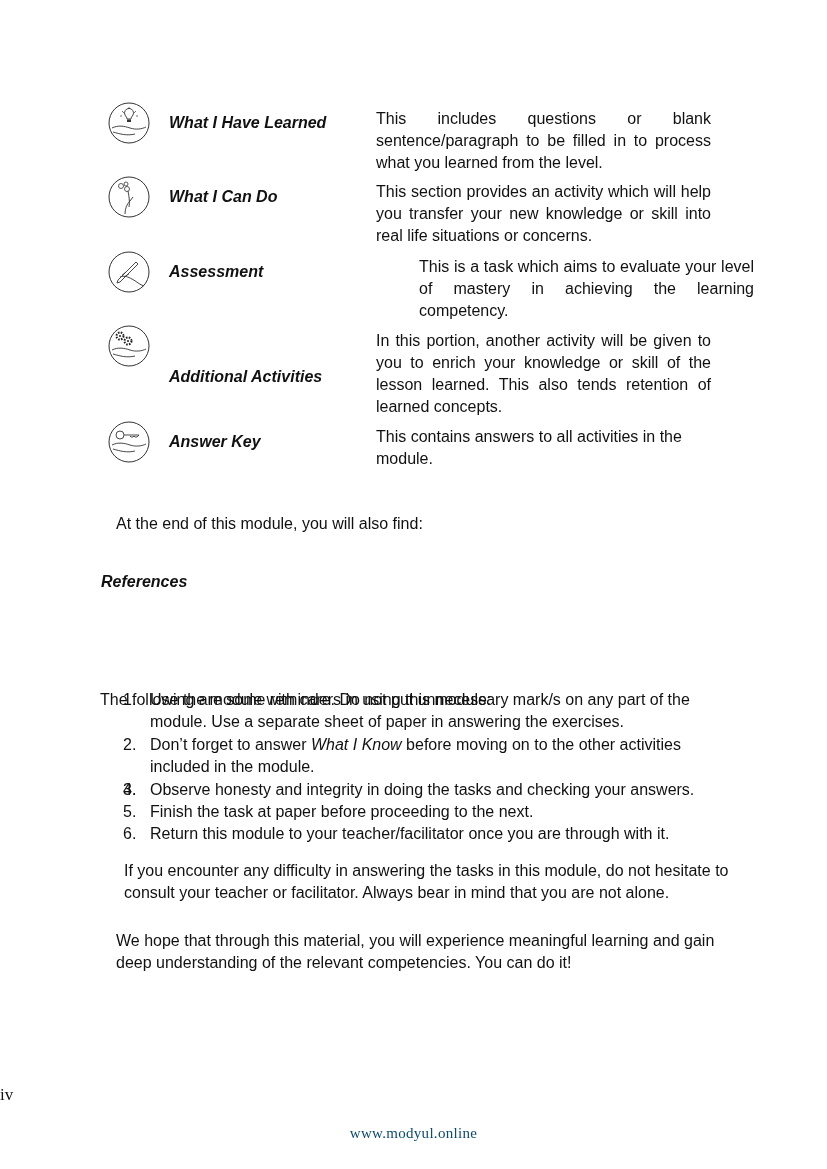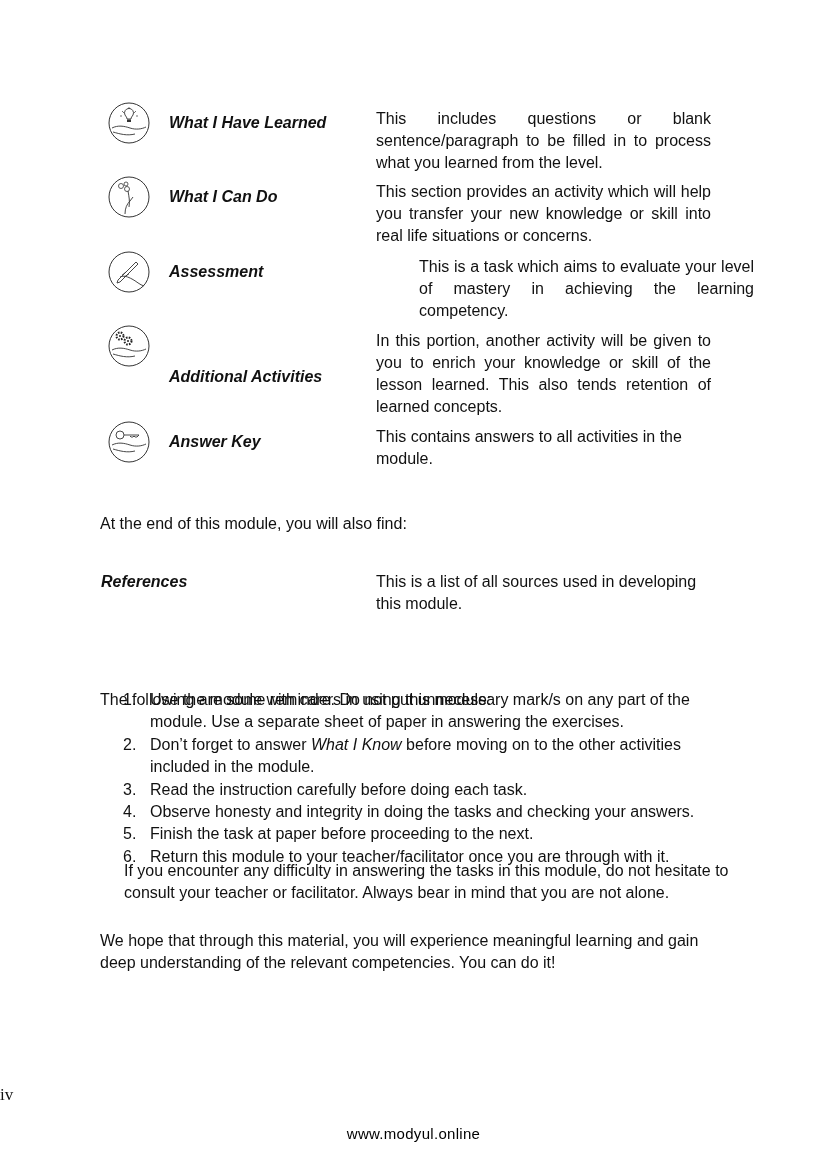--- a/index.html
+++ b/index.html
@@ -23,21 +23,21 @@
 
   .reminders { position: absolute; left: 123px; width: 605px; margin: 0; padding: 0;
                list-style: none; font-size: 16px; line-height: 22.4px; }
   .reminders li { position: relative; padding-left: 27px; }
   .reminders .num { position: absolute; left: 0; top: 0; }
   .reminders em { font-style: italic; }
 
   .page-number { position: absolute; left: 0; width: 827px; top: 1085px; text-align: left;
                  font-family: "Liberation Serif", serif; font-size: 17px; }
   .watermark { position: absolute; left: 0; width: 827px; top: 1125px; text-align: center;
-               font-family: Liberation Sans, sans-serif; font-size: 15px; color: #000000;
+               font-family: Liberation Serif, serif; font-size: 15px; color: #0c4a6e;
                letter-spacing: 0.3px; }
 </style>
 </head>
 <body>
 
 <div class="page">
 
   <div class="section-row" style="top:102px;">
     <span class="icon" style="top:0;">
       <svg viewBox="0 0 42 42">
@@ -100,53 +100,51 @@
           <circle cx="21" cy="21" r="20" fill="none" stroke="#333" stroke-width="1"></circle>
         <circle cx="12" cy="14" r="4" fill="none" stroke="#333" stroke-width="0.9"></circle>
         <path d="M16 14h15l-2 2h-2l-1-1-1 1h-2l-1-1" fill="none" stroke="#333" stroke-width="0.9"></path>
         <path d="M4 24c6-3 12-2 18 0s12 1 16-1M5 28c7 2 14 4 22 2" fill="none" stroke="#333" stroke-width="0.9"></path>
         </svg>
     </span>
     <div class="section-title" style="top:10px;">Answer Key</div>
     <div class="section-desc left" style="top:5px;">This contains answers to all activities in the module.</div>
   </div>
 
-  <div class="para" style="top:513px;">At the end of this module, you will also find:</div>
+  <div class="para" style="top:513px;margin-left:16px;">At the end of this module, you will also find:</div>
 
   <div class="ref-title" style="top:571px;">References</div>
-  <div class="ref-desc" style="top:571px;">This is a list of all sources used in developing this module.</div>
 
   <div class="para" style="top:657px;margin-top:32px;">The following are some reminders in using this module:</div>
 
   <ol class="reminders" style="top:689px;">
     <li>
       <span class="num">1.</span>
       <span>Use the module with care. Do not put unnecessary mark/s on any part of the module. Use a separate sheet of paper in answering the exercises.</span>
     </li>
     <li>
       <span class="num">2.</span>
       <span>Don’t forget to answer </span><em>What I Know</em><span> before moving on to the other activities included in the module.</span>
     </li>
     <li>
       <span class="num">3.</span>
-      <span>Read the instruction carefully before doing each task.</span>
     </li>
     <li>
       <span class="num">4.</span>
       <span>Observe honesty and integrity in doing the tasks and checking your answers.</span>
     </li>
     <li>
       <span class="num">5.</span>
       <span>Finish the task at paper before proceeding to the next.</span>
     </li>
     <li>
       <span class="num">6.</span>
       <span>Return this module to your teacher/facilitator once you are through with it.</span>
     </li>
   </ol>
 
   <div class="para" style="top:852px; left:124px; width:606px;margin-top:8px;">If you encounter any difficulty in answering the tasks in this module, do not hesitate to consult your teacher or facilitator. Always bear in mind that you are not alone.</div>
 
-  <div class="para" style="top:930px; width:630px;">We hope that through this material, you will experience meaningful learning and gain deep understanding of the relevant competencies. You can do it!</div>
+  <div class="para" style="top:930px; width:630px;margin-left:16px;">We hope that through this material, you will experience meaningful learning and gain deep understanding of the relevant competencies. You can do it!</div>
 
   <div class="page-number">iv</div>
   <div class="watermark">www.modyul.online</div>
 </div>
 
 </body></html>

